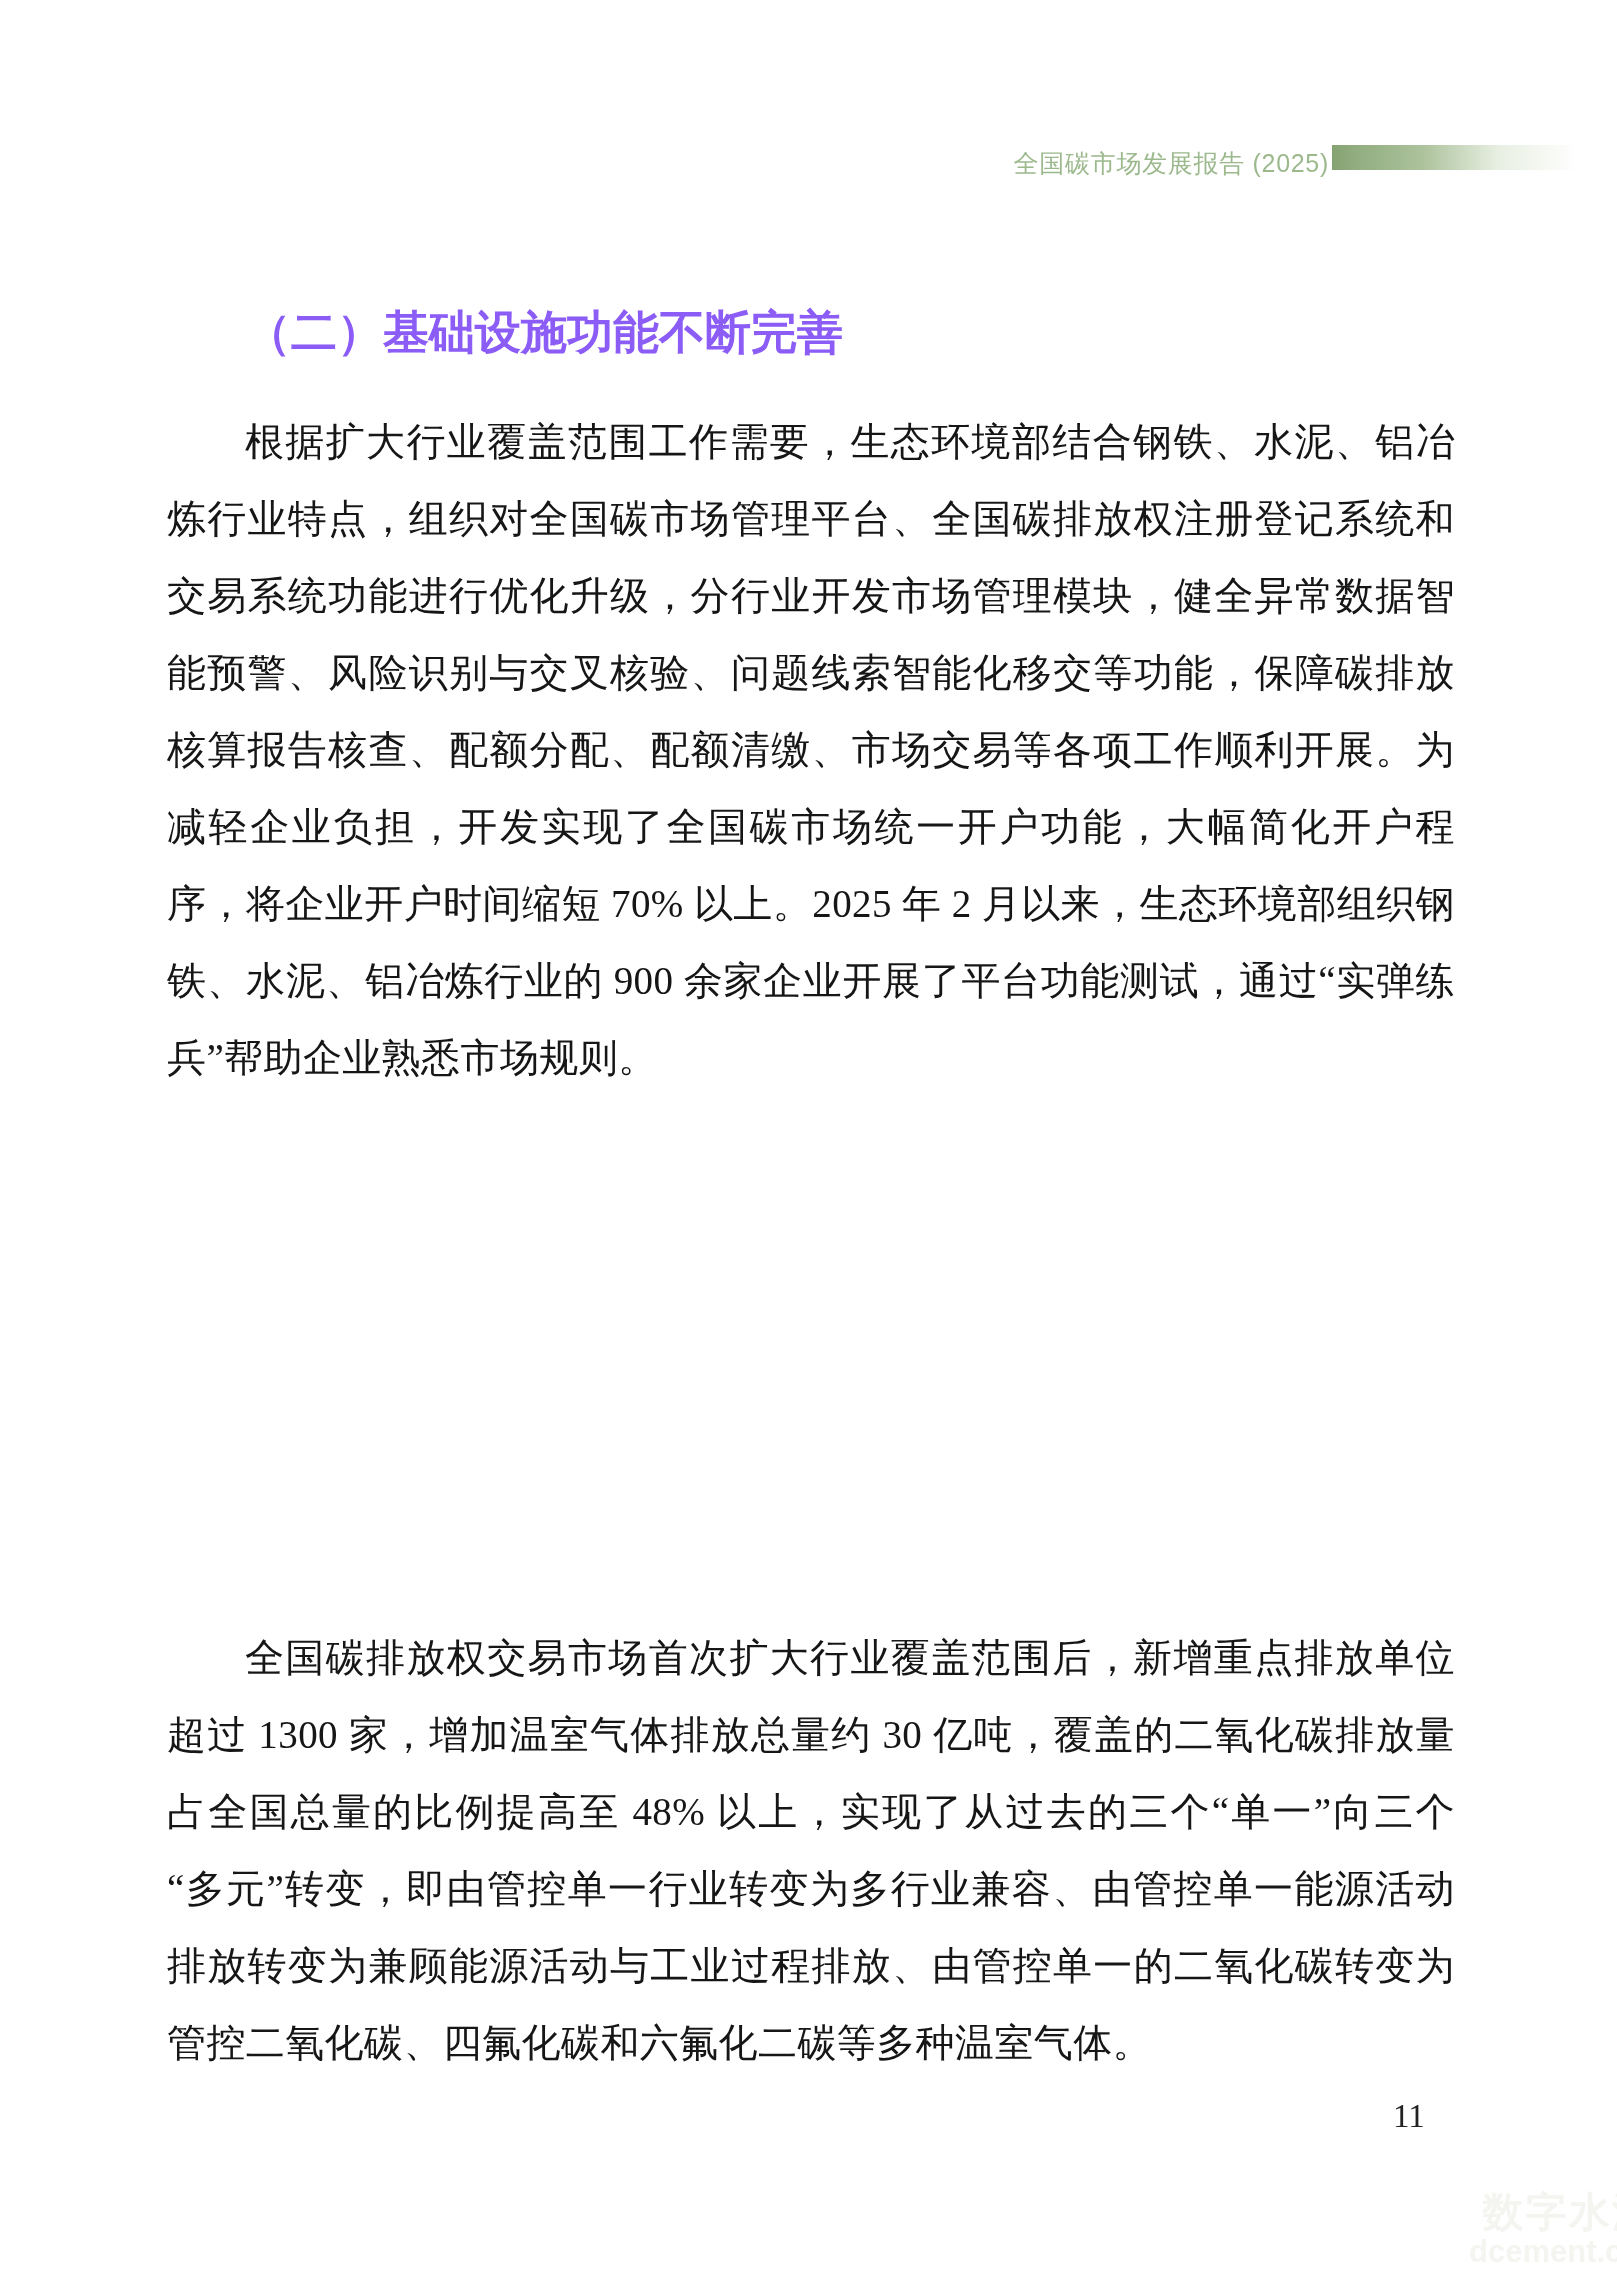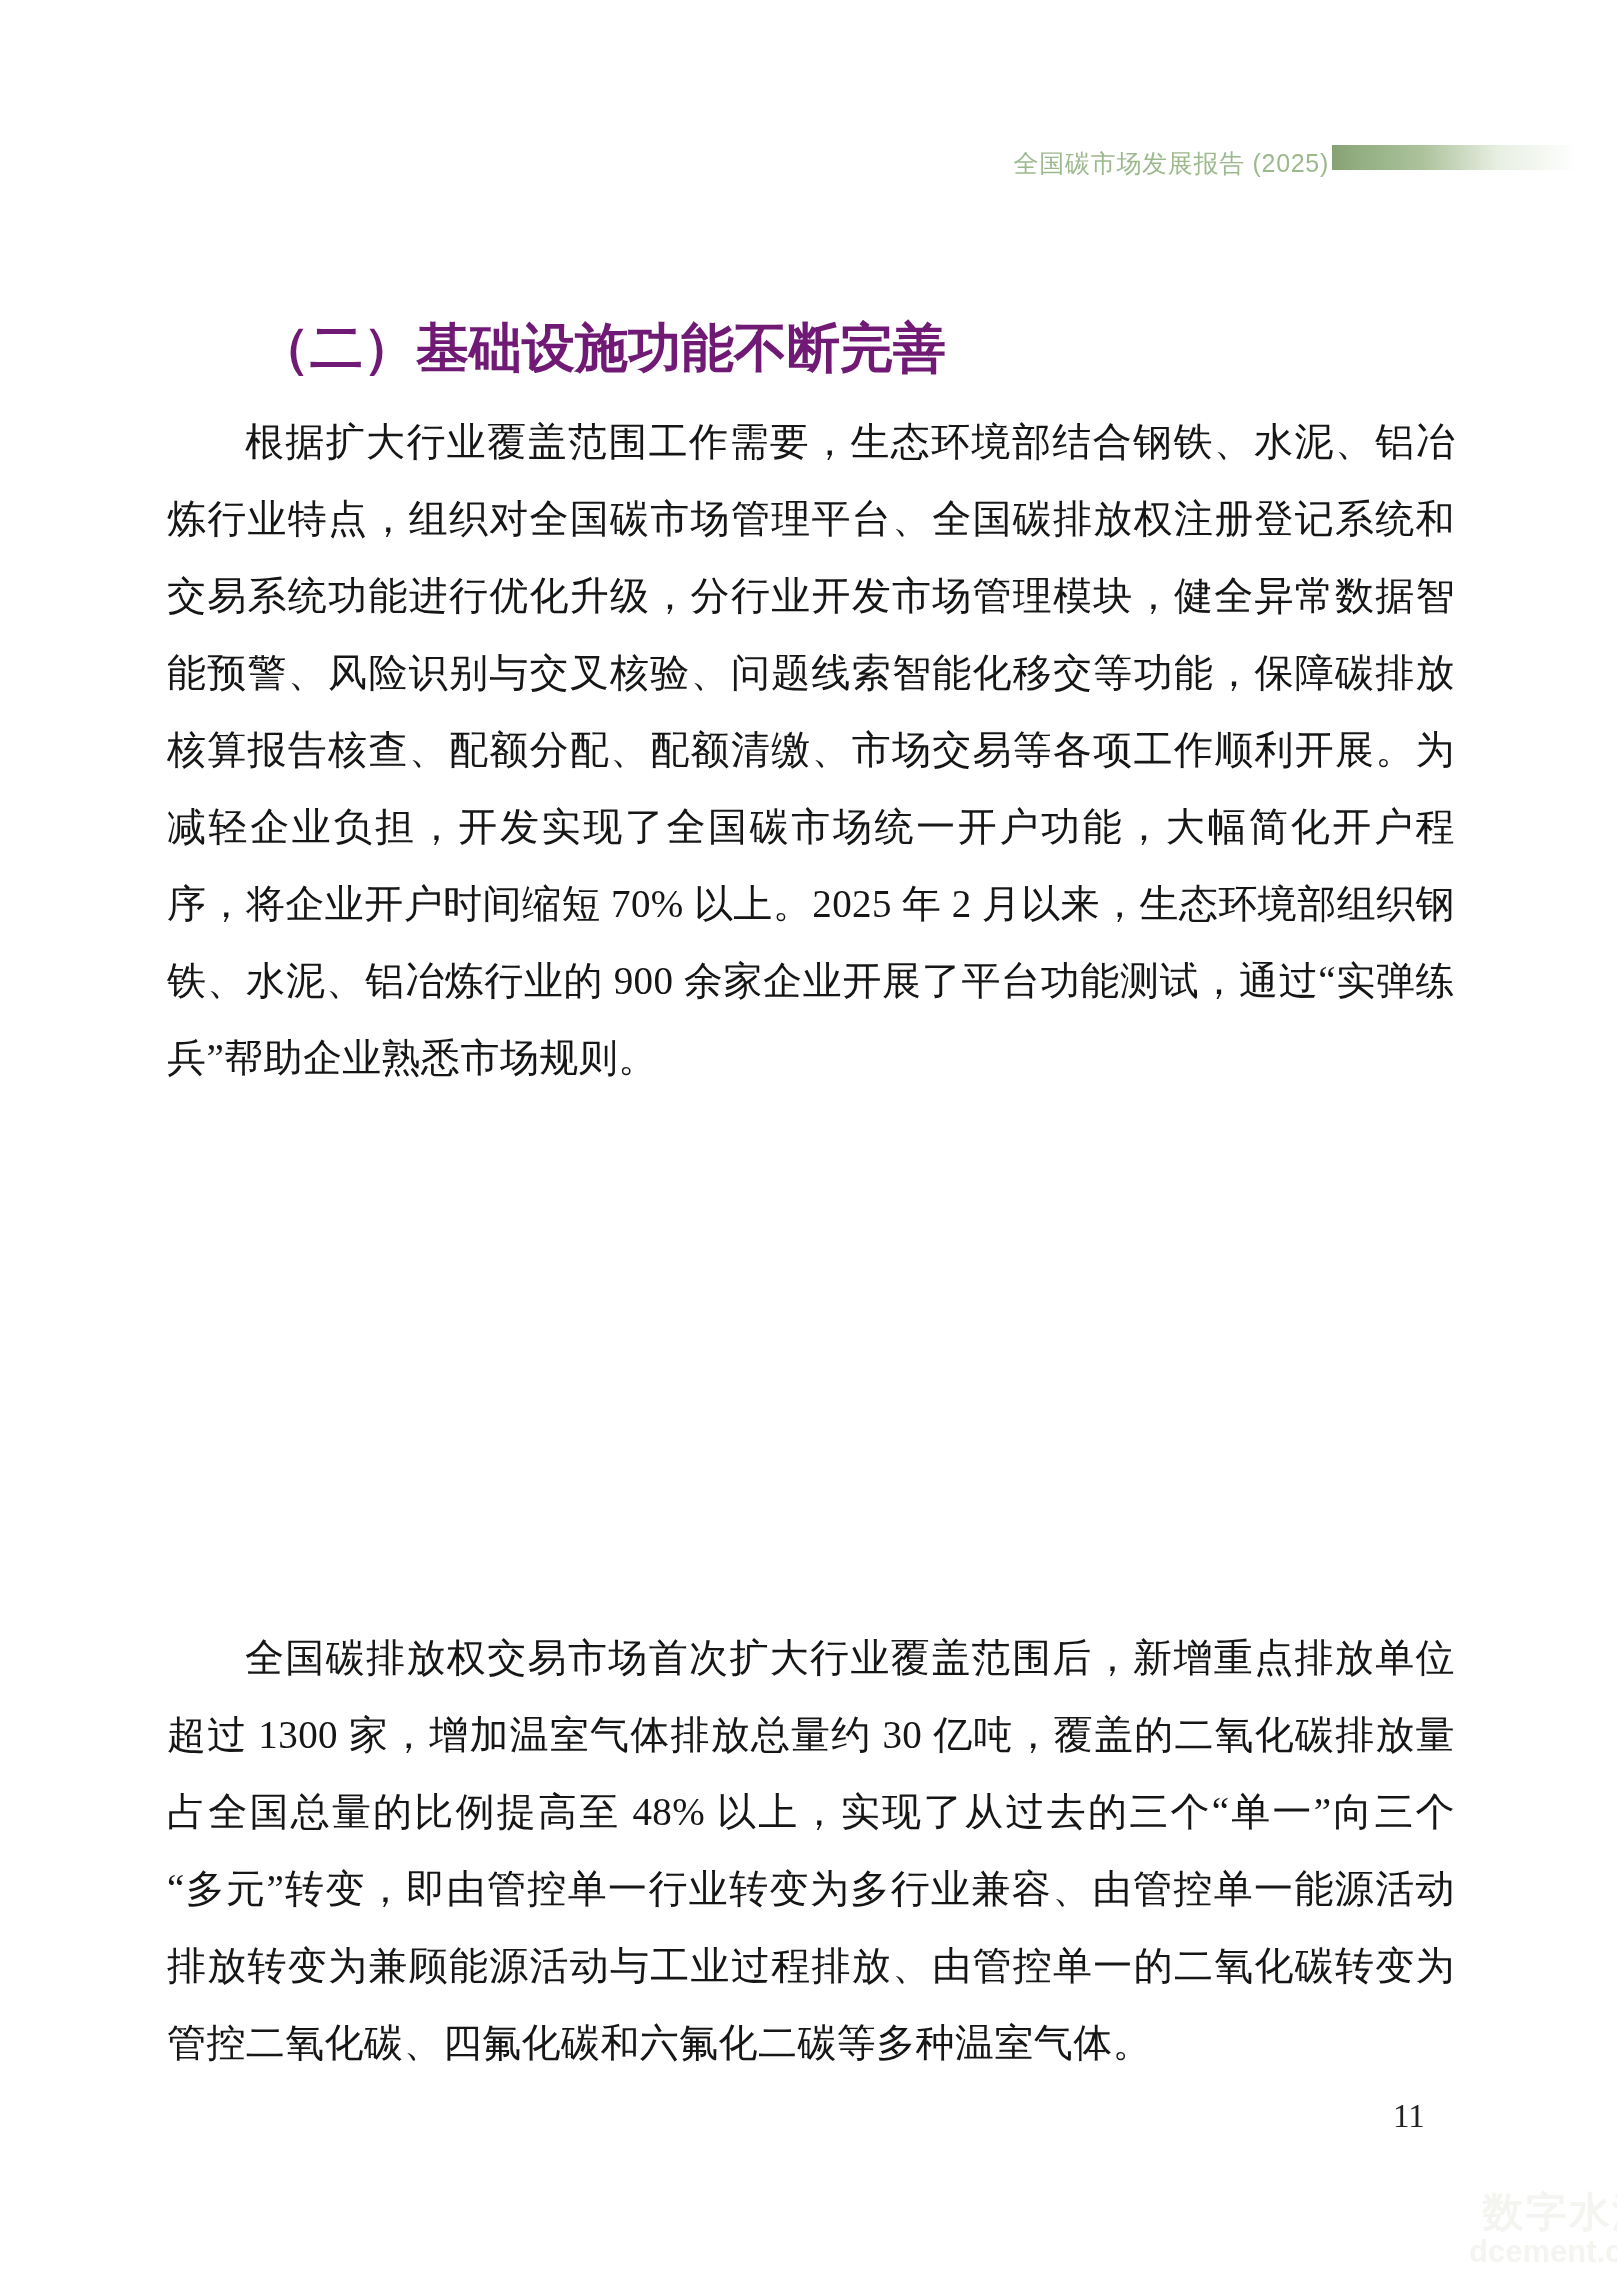--- a/index.html
+++ b/index.html
@@ -37,28 +37,28 @@
       rgba(164, 188, 146, 0.9) 32%,
       rgba(213, 226, 202, 0.55) 58%,
       rgba(255, 255, 255, 0) 86%);
   }
 
   
   .heading {
     position: absolute;
     left: 167px;
     width: 1288px;
-    margin: 12px;
+    margin: 0;
     padding-left: 78px;
     box-sizing: border-box;
     font-family: "Liberation Serif", "DejaVu Serif", serif;
     font-weight: 700;
-    font-size: 53px;
+    font-size: 46px;
     line-height: 1.2;
-    color: #701a75;
+    color: #8b5cf6;
     white-space: nowrap;
   }
   .heading-1 { top: 305px; }
   .heading-2 { top: 1119px; }
 
   
   .para {
     position: absolute;
     left: 167px;
     width: 1288px;

